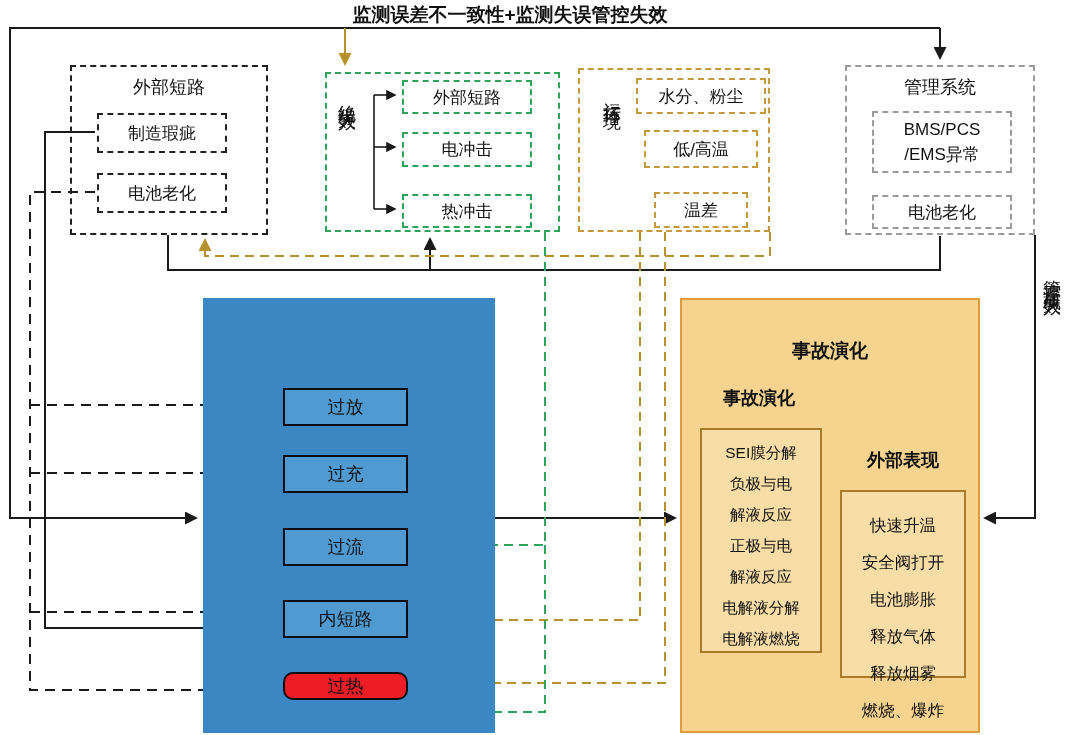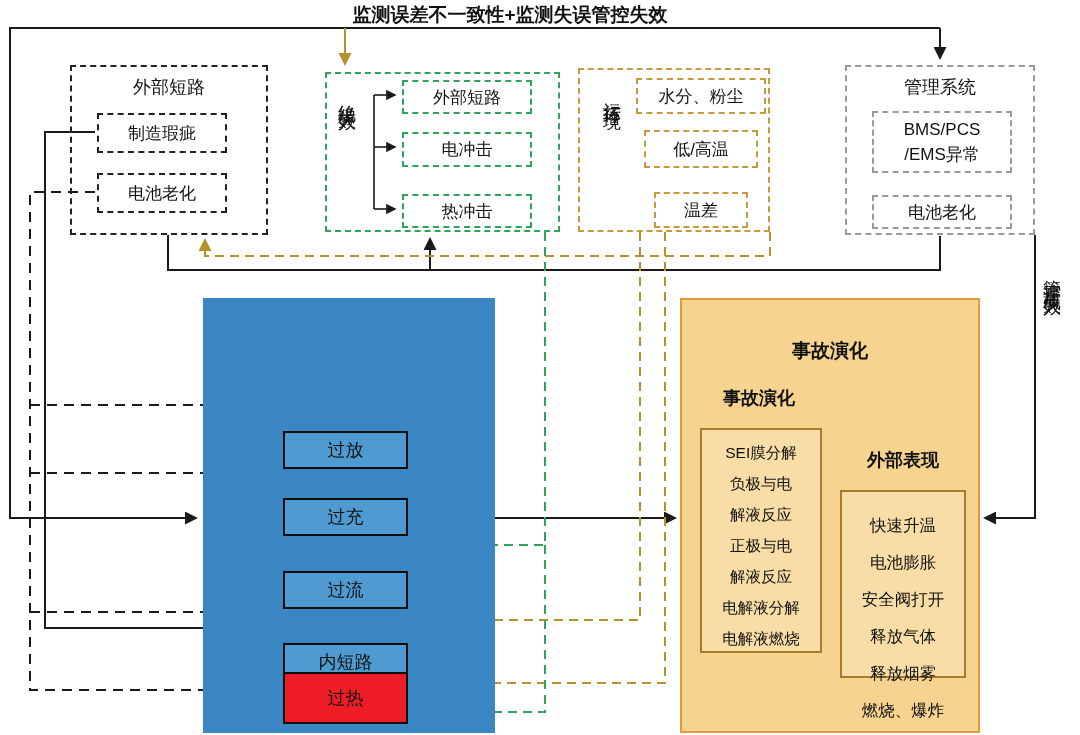--- a/index.html
+++ b/index.html
@@ -16,21 +16,21 @@
   .grp-black{border:2px dashed #222;}
   .grp-green{border:2px dashed #2fa35c;}
   .grp-tan{border:2px dashed #c49a3f;}
   .grp-gray{border:2px dashed #9a9a9a;}
   .item-black{border:2px dashed #222;background:#fff;}
   .item-green{border:2px dashed #2fa35c;background:#fff;}
   .item-tan{border:2px dashed #c49a3f;background:#fff;}
   .item-gray{border:2px dashed #9a9a9a;background:#fff;}
   
   .fault-bg{background:#3b87c4;}
-  .fault-item{background:#4f9bd1;border:2px solid #0d0d0d;font-size:18px;margin-top:43px;}
+  .fault-item{background:#4f9bd1;border:2px solid #0d0d0d;font-size:18px;}
   .fault-item-hot{background:#ee1c25;border:2px solid #0d0d0d;font-size:18px;}
   
   .evo-bg{background:#f6d38e;border:2px solid #e29b3b;}
   .evo-inner{background:#f9dda6;border:2px solid #a87b2a;}
   .evo-line{height:31px;display:flex;align-items:center;justify-content:center;font-size:15.5px;}
   .evo-line2{height:37px;display:flex;align-items:center;justify-content:center;font-size:16.5px;}
 </style>
 </head>
 <body>
 
@@ -135,41 +135,41 @@
     <div class="abs item-gray cell f17" style="left:25px;top:128px;width:140px;height:34px;">电池老化</div>
   </div>
 
   <div class="abs vtext" style="left:1040px;top:266px;">管控滞后或失效</div>
 
   <div class="abs fault-bg" style="left:203px;top:298px;width:292px;height:435px;">
     <div class="abs fault-item cell" style="left:80px;top:90px;width:125px;height:38px;">过放</div>
     <div class="abs fault-item cell" style="left:80px;top:157px;width:125px;height:38px;font-family:Liberation Mono, monospace;">过充</div>
     <div class="abs fault-item cell" style="left:80px;top:230px;width:125px;height:38px;">过流</div>
     <div class="abs fault-item cell" style="left:80px;top:302px;width:125px;height:38px;">内短路</div>
-    <div class="abs fault-item-hot cell" style="left:80px;top:374px;width:125px;height:52px;">过热</div>
+    <div class="abs fault-item-hot cell" style="left:80px;top:374px;width:125px;height:28px;border-radius:10px;">过热</div>
   </div>
 
   <div class="abs evo-bg" style="left:680px;top:298px;width:300px;height:435px;">
     <div class="abs bold" style="left:0;top:38px;width:100%;text-align:center;font-size:19px;">事故演化</div>
 
     <div class="abs bold f18" style="left:12px;top:86px;width:130px;text-align:center;">事故演化</div>
     <div class="abs evo-inner" style="left:18px;top:128px;width:122px;height:225px;padding-top:8px;">
       <div class="evo-line">SEI膜分解</div>
       <div class="evo-line">负极与电</div>
       <div class="evo-line">解液反应</div>
       <div class="evo-line">正极与电</div>
       <div class="evo-line">解液反应</div>
       <div class="evo-line">电解液分解</div>
       <div class="evo-line">电解液燃烧</div>
     </div>
 
     <div class="abs bold f18" style="left:158px;top:148px;width:126px;text-align:center;">外部表现</div>
     <div class="abs evo-inner" style="left:158px;top:190px;width:126px;height:188px;padding-top:15px;">
       <div class="evo-line2">快速升温</div>
+      <div class="evo-line2">安全阀打开</div>
       <div class="evo-line2">电池膨胀</div>
-      <div class="evo-line2">安全阀打开</div>
       <div class="evo-line2">释放气体</div>
       <div class="evo-line2">释放烟雾</div>
       <div class="evo-line2">燃烧、爆炸</div>
     </div>
   </div>
 
 </div>
 
 </body></html>

